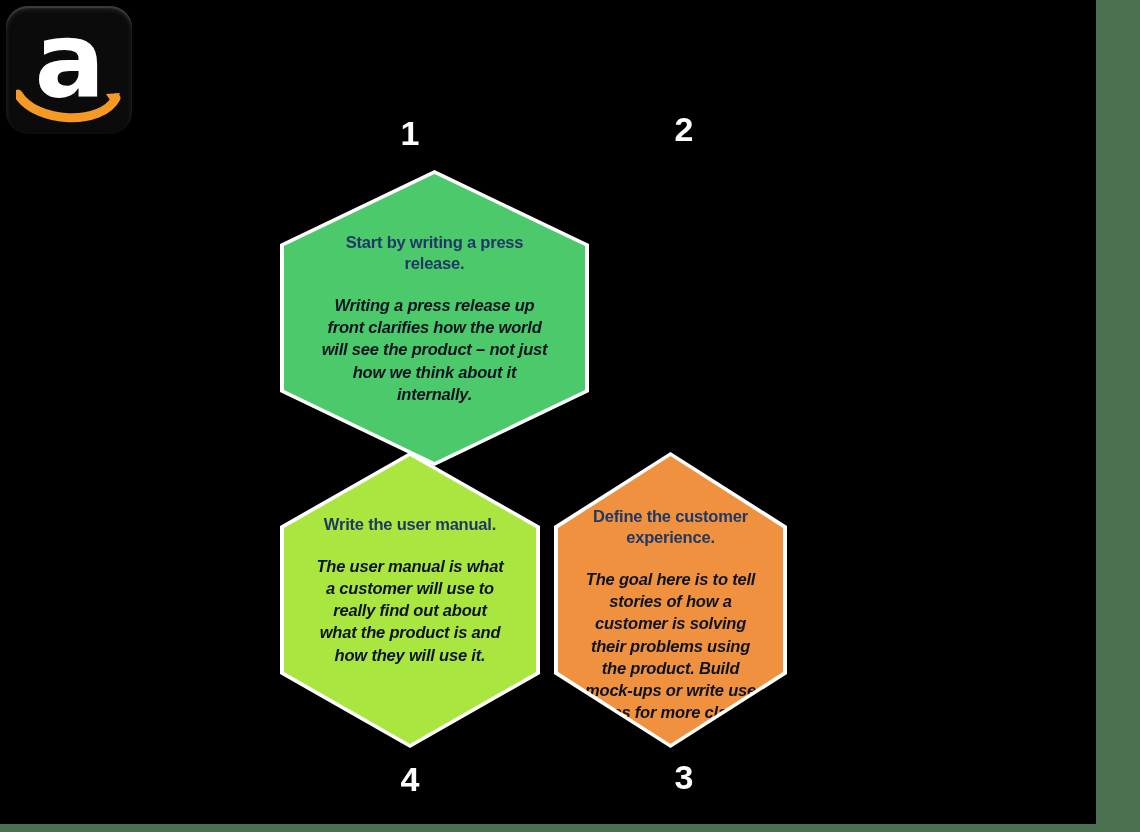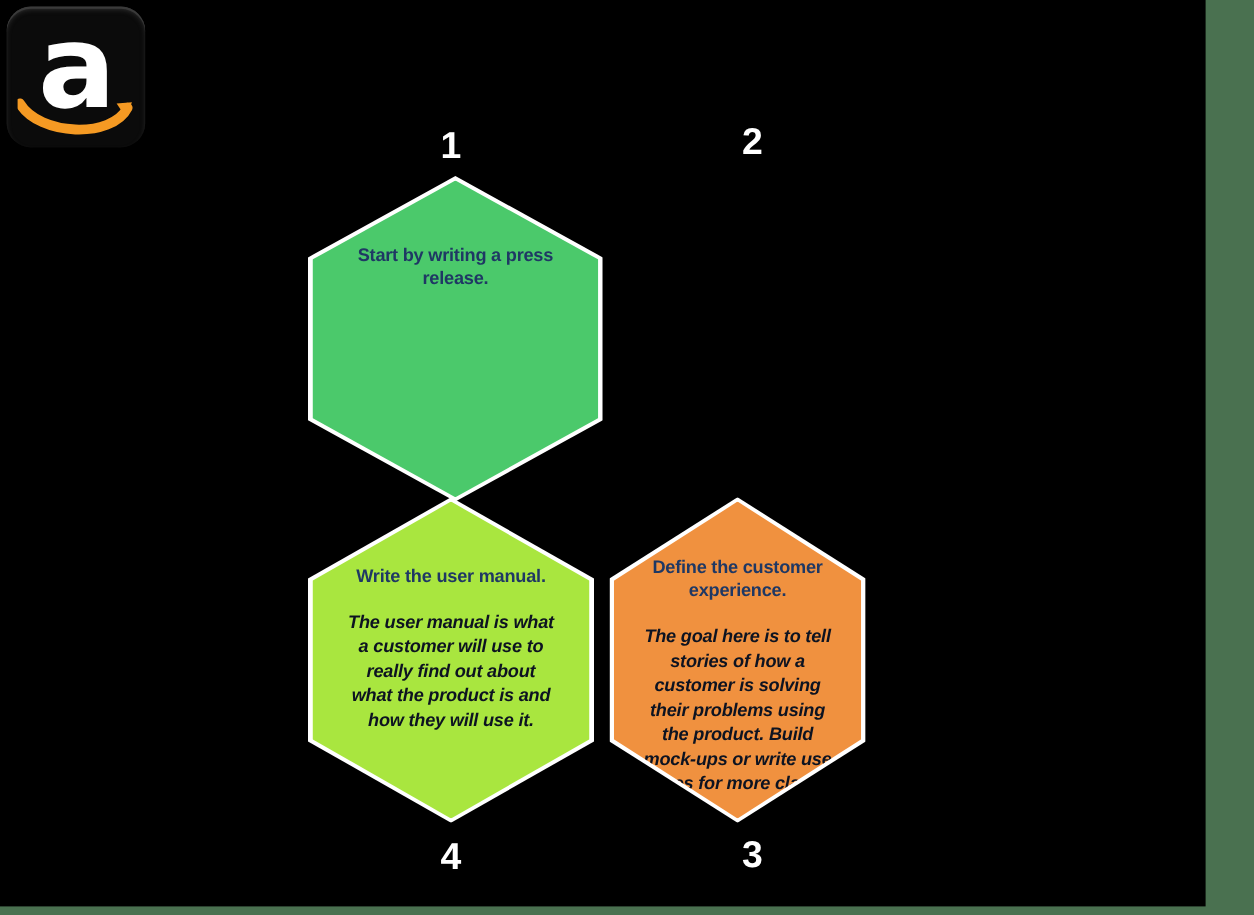--- a/index.html
+++ b/index.html
@@ -110,21 +110,21 @@
     color: #0d1321;
     font-style: italic;
     font-weight: 600;
     font-size: 16.5px;
     line-height: 1.34;
     letter-spacing: -0.2px;
     margin-top: 20px;
   }
 
   
-  #hex-1 { left: 280px; top: 160px; width: 268px; height: 296px; }
+  #hex-1 { left: 280px; top: 170px; width: 309px; height: 296px; }
   #hex-2 { left: 554px; top: 160px; width: 260px; height: 296px; }
   #hex-4 { left: 280px; top: 452px; width: 260px; height: 296px; }
   #hex-3 { left: 554px; top: 452px; width: 233px; height: 296px; }
 
   #hex-1 .hex-fill { background: #4bc96b; }
   #hex-2 .hex-fill { background: #47acca; }
   #hex-4 .hex-fill { background: #a9e63f; }
   #hex-3 .hex-fill { background: #f0913f; }
 
   #hex-1 .hex-inner { margin-top: 58px; }
@@ -162,20 +162,21 @@
 
   <div class="step-num" id="num-1">1</div>
   <div class="step-num" id="num-2">2</div>
   <div class="step-num" id="num-3">3</div>
   <div class="step-num" id="num-4">4</div>
 
   <div class="hex hex-border" id="hex-1">
     <div class="hex-fill">
       <div class="hex-inner">
         <div class="hex-title">Start by writing a press release.</div>
+        <div class="hex-body">Writing a press release up front clarifies how the world will see the product – not just how we think about it internally.</div>
       </div>
     </div>
   </div>
 
 
   <div class="hex hex-border" id="hex-4">
     <div class="hex-fill">
       <div class="hex-inner">
         <div class="hex-title">Write the user manual.</div>
         <div class="hex-body">The user manual is what a customer will use to really find out about what the product is and how they will use it.</div>

